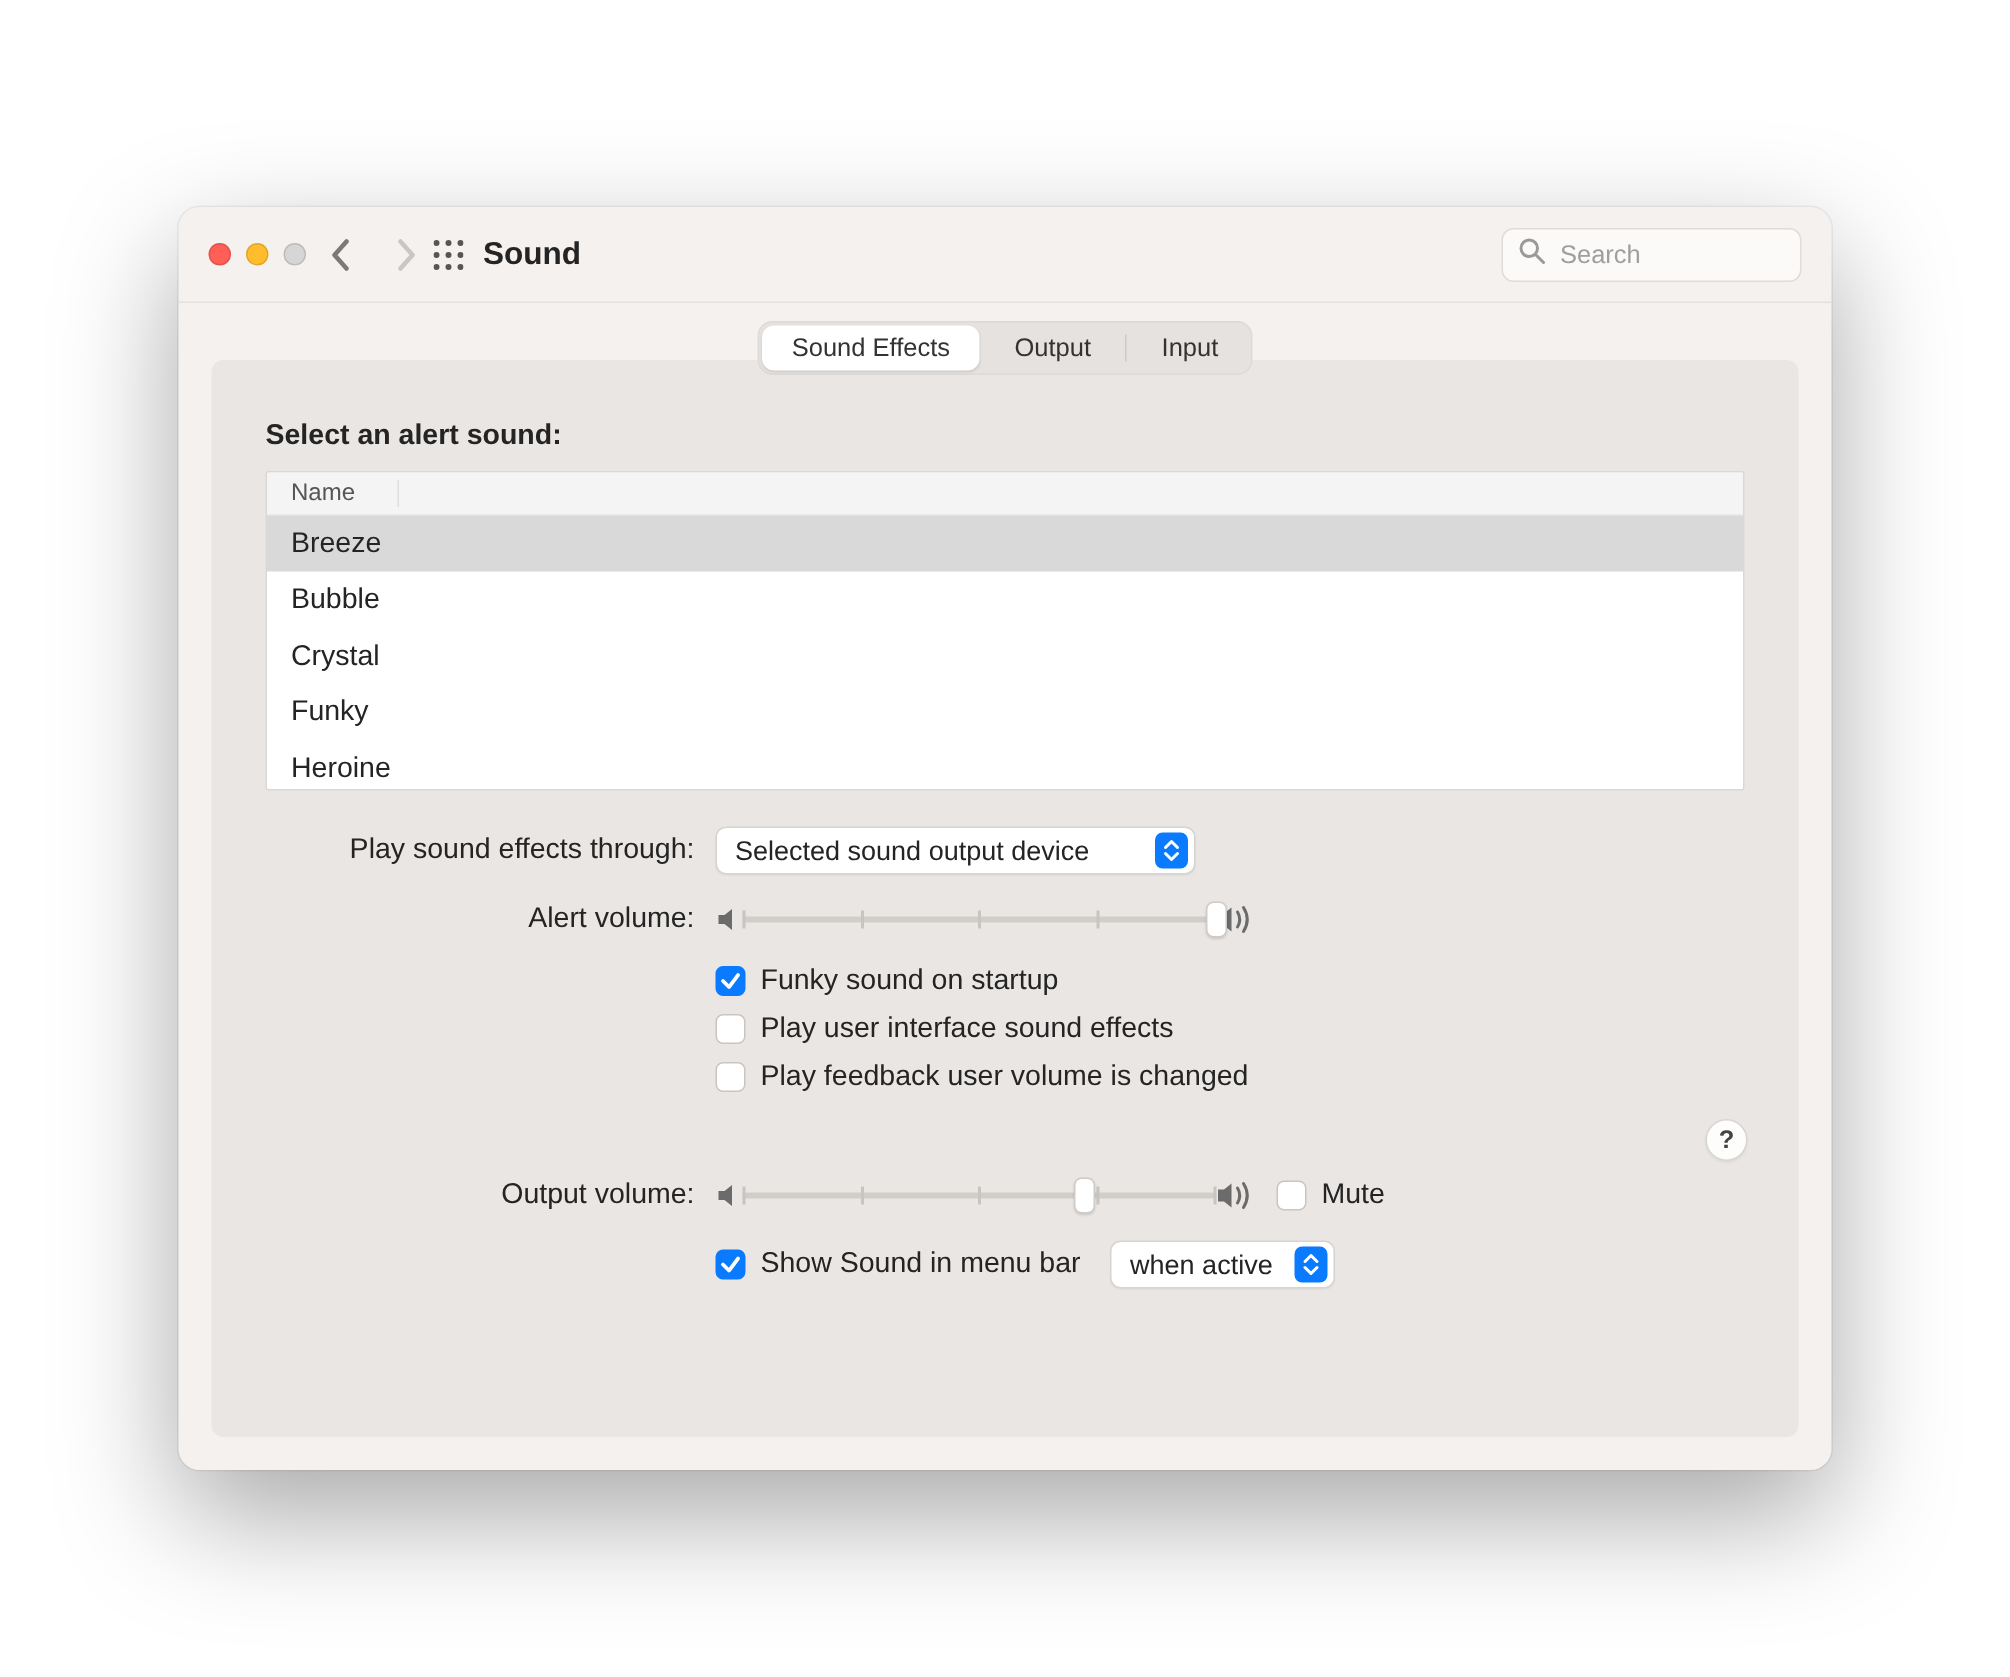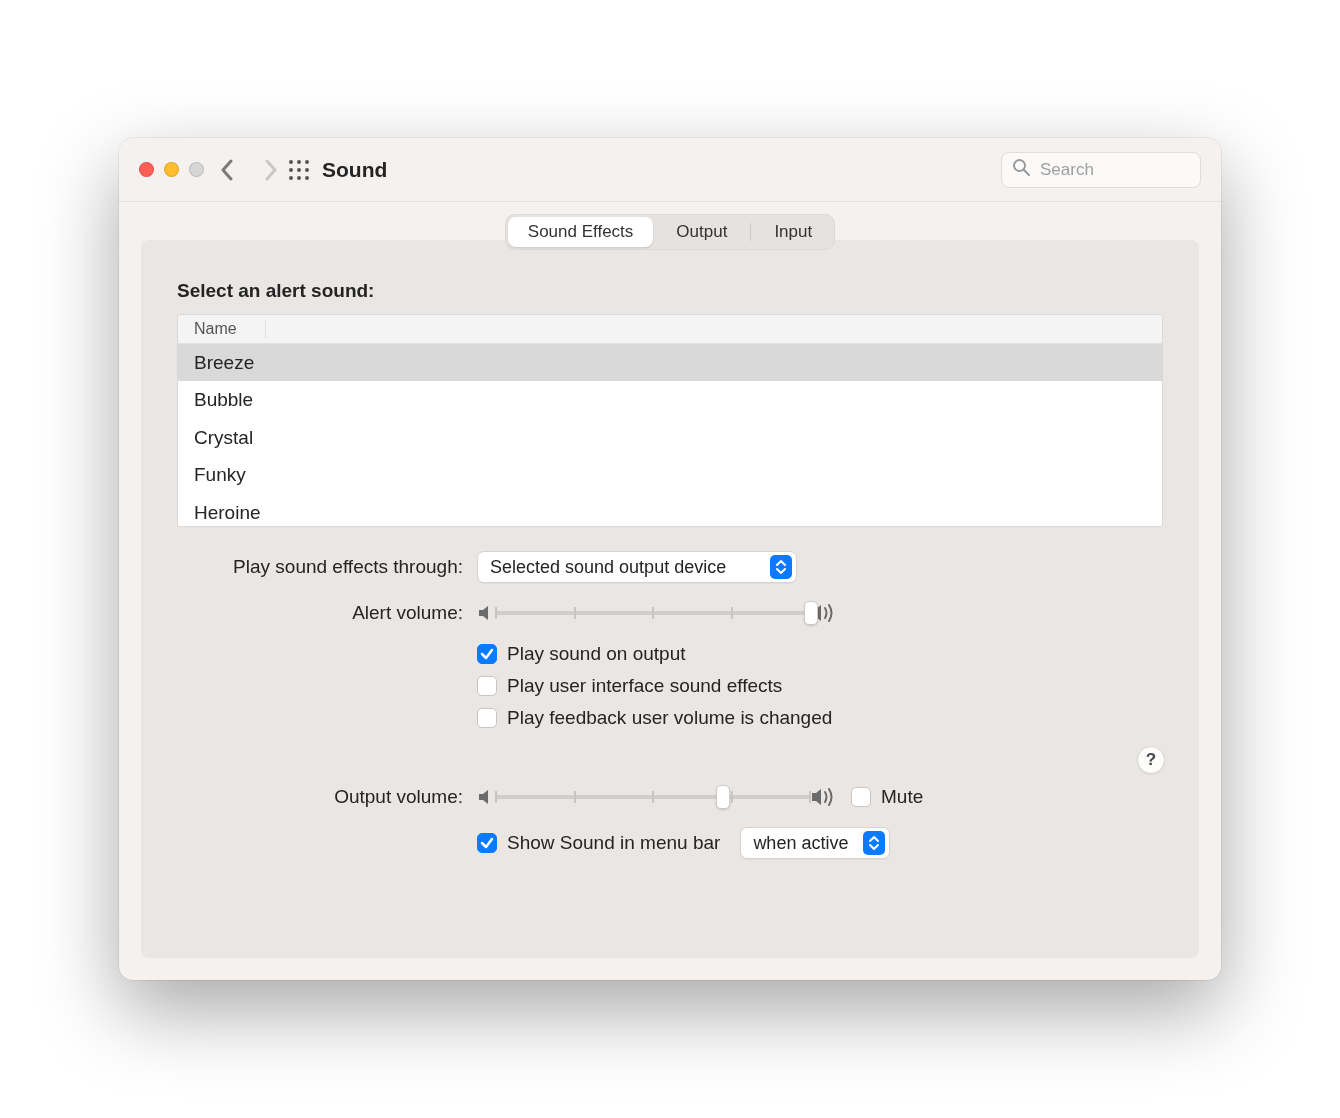--- a/index.html
+++ b/index.html
@@ -348,21 +348,21 @@
 
       <div class="frow" style="align-items:flex-start">
         <div class="flabel"></div>
         <div style="display:flex; flex-direction:column; gap:10px;">
           <label class="check-row">
             <span class="checkbox checked">
                 <svg width="14" height="14" viewBox="0 0 14 14" fill="none">
                   <path d="M2 7 L6 11 L12 3" stroke-width="2.5" stroke-linecap="round" stroke-linejoin="round"></path>
                 </svg>
               </span>
-            <span>Play sound on output</span>
+            <span>Funky sound on startup</span>
           </label>
           <label class="check-row">
             <span class="checkbox"></span>
             <span>Play user interface sound effects</span>
           </label>
           <label class="check-row">
             <span class="checkbox"></span>
             <span>Play feedback user volume is changed</span>
           </label>
         </div>

